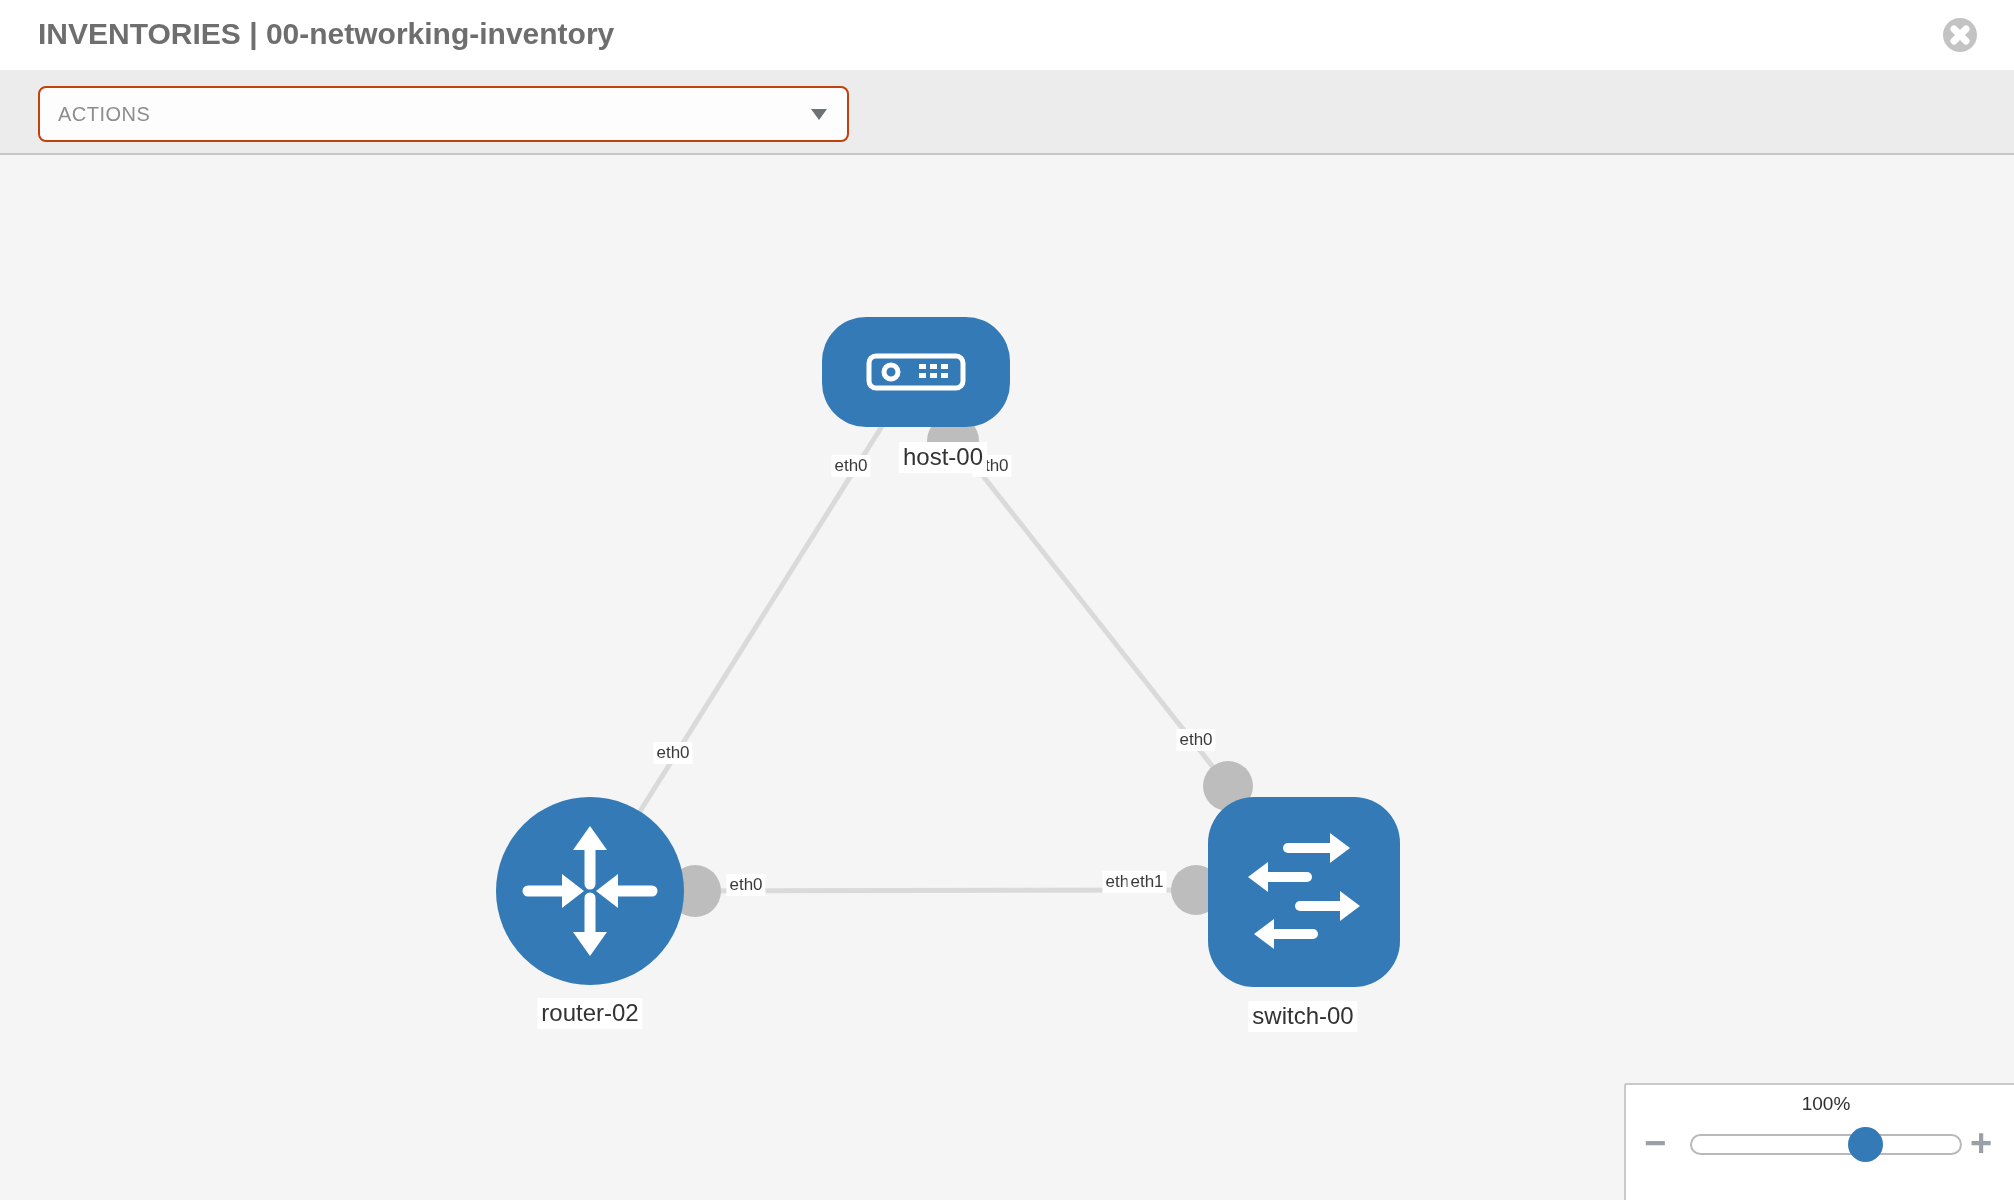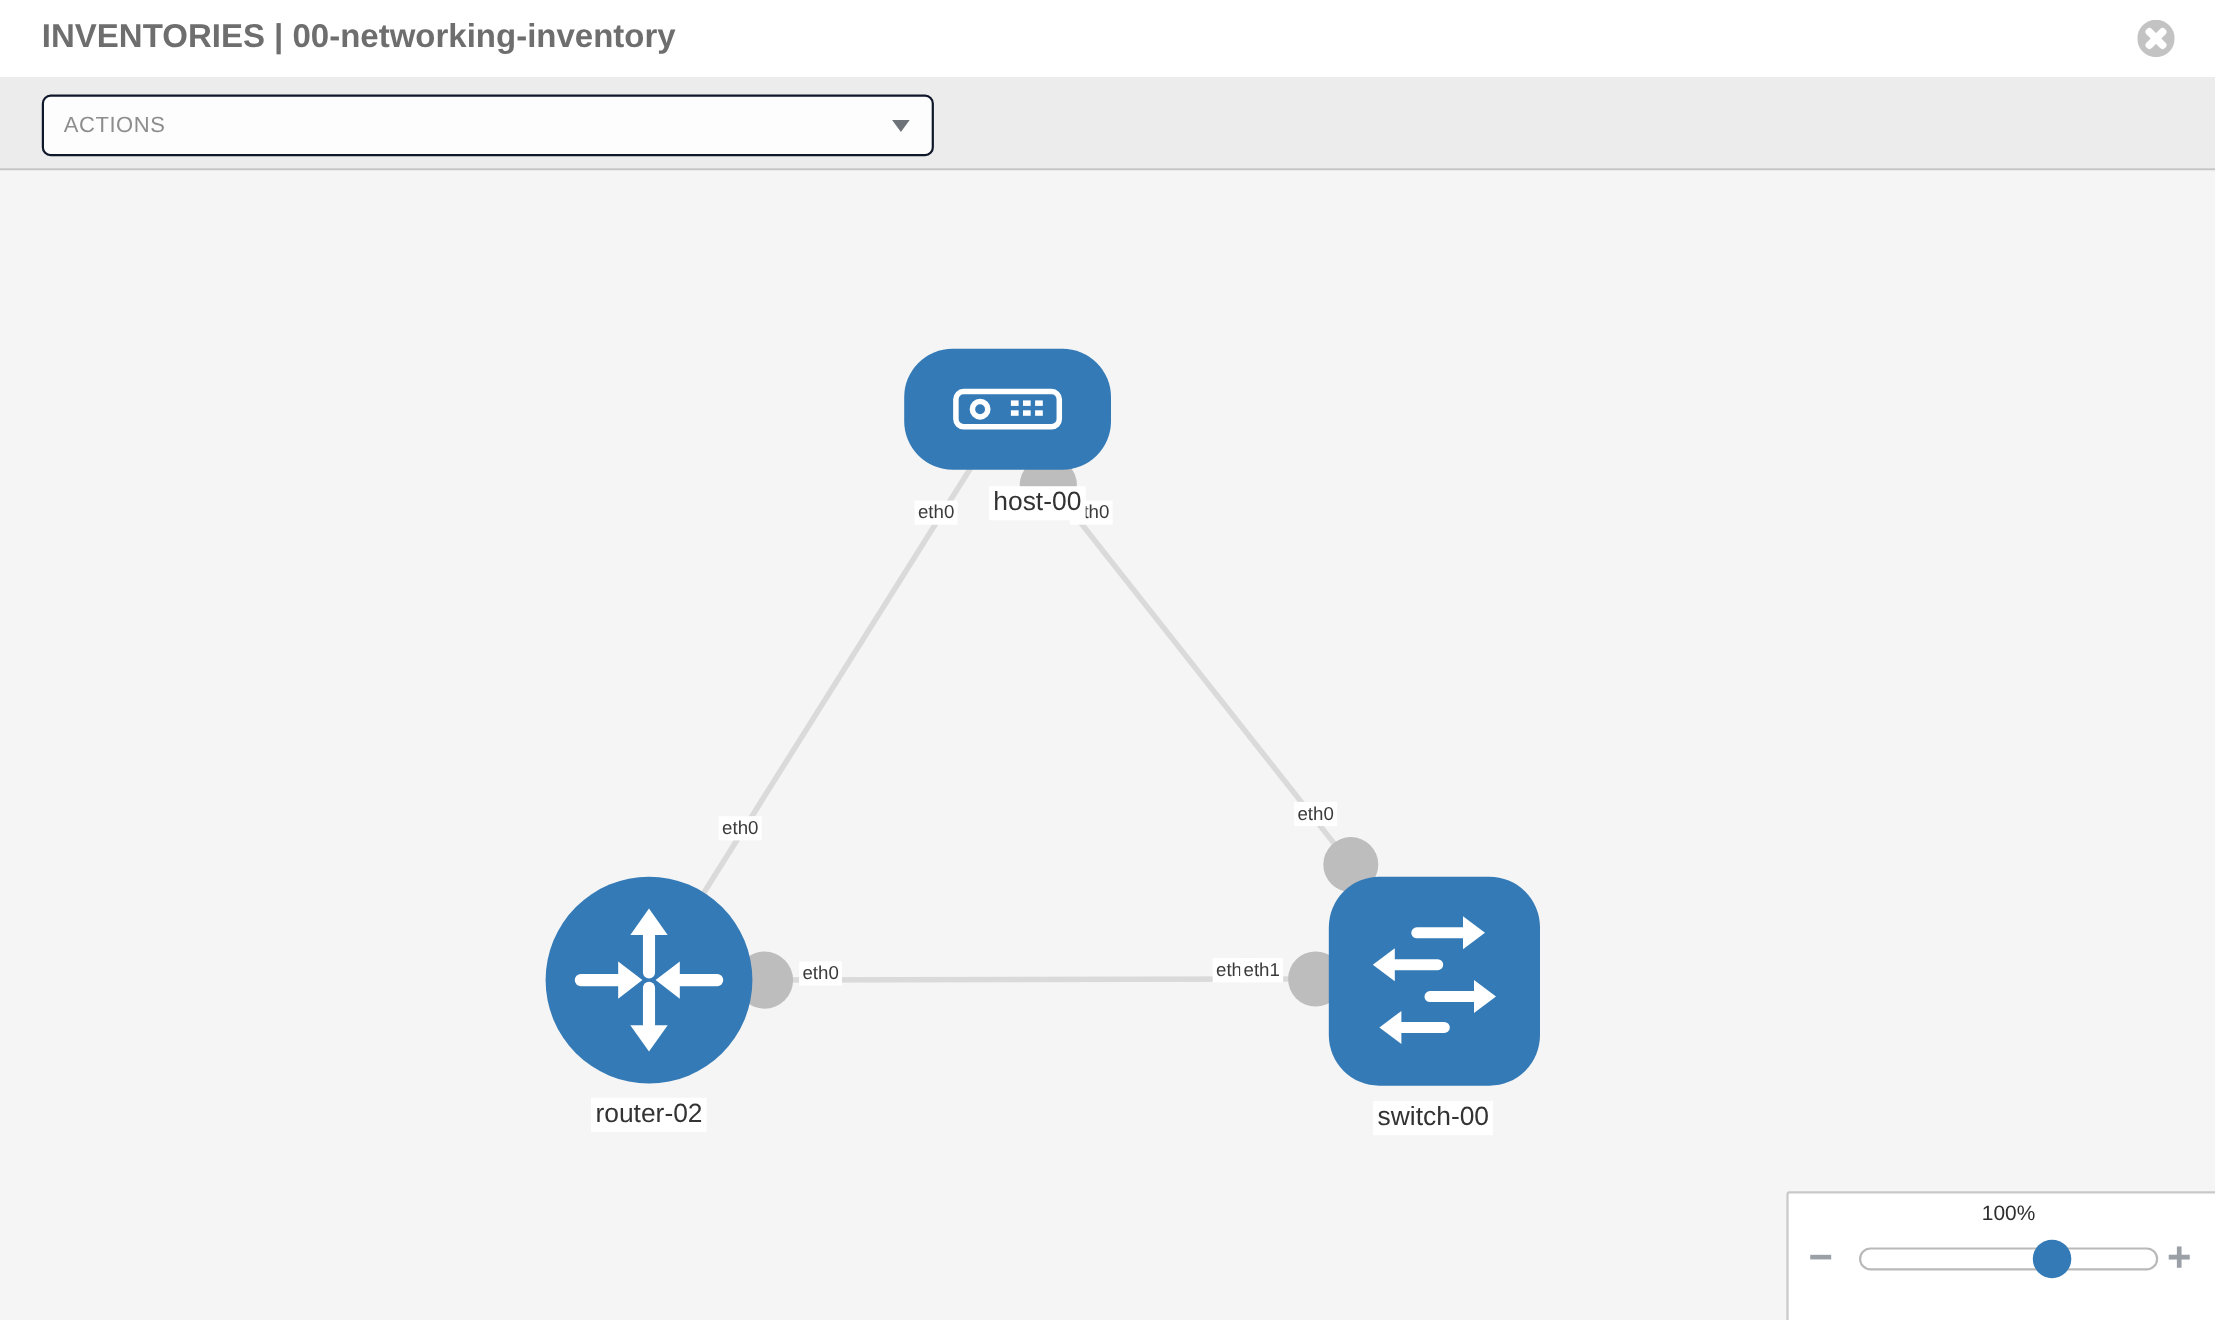--- a/index.html
+++ b/index.html
@@ -25,21 +25,21 @@
     cursor: pointer;
   }
 
   
   .toolbar {
     position: absolute; top: 70px; left: 0; width: 2014px; height: 85px;
     background: #ececec; border-bottom: 2px solid #c6c6c6;
   }
   .select-box {
     position: absolute; top: 16px; height: 56px;
-    background: #fdfdfd; border: 2px solid #0f172a; border-radius: 8px;
+    background: #fdfdfd; border: 2px solid #c2410c; border-radius: 8px;
     display: flex; align-items: center; cursor: pointer;
   }
   .select-box .select-label {
     padding-left: 18px; font-size: 20px; color: #8d8d8d; letter-spacing: 0.5px;
   }
   .chevron-down {
     position: absolute; right: 20px; top: 50%; margin-top: -5px;
     width: 0; height: 0;
     border-left: 8px solid transparent; border-right: 8px solid transparent;
     border-top: 11px solid #6d7278;

